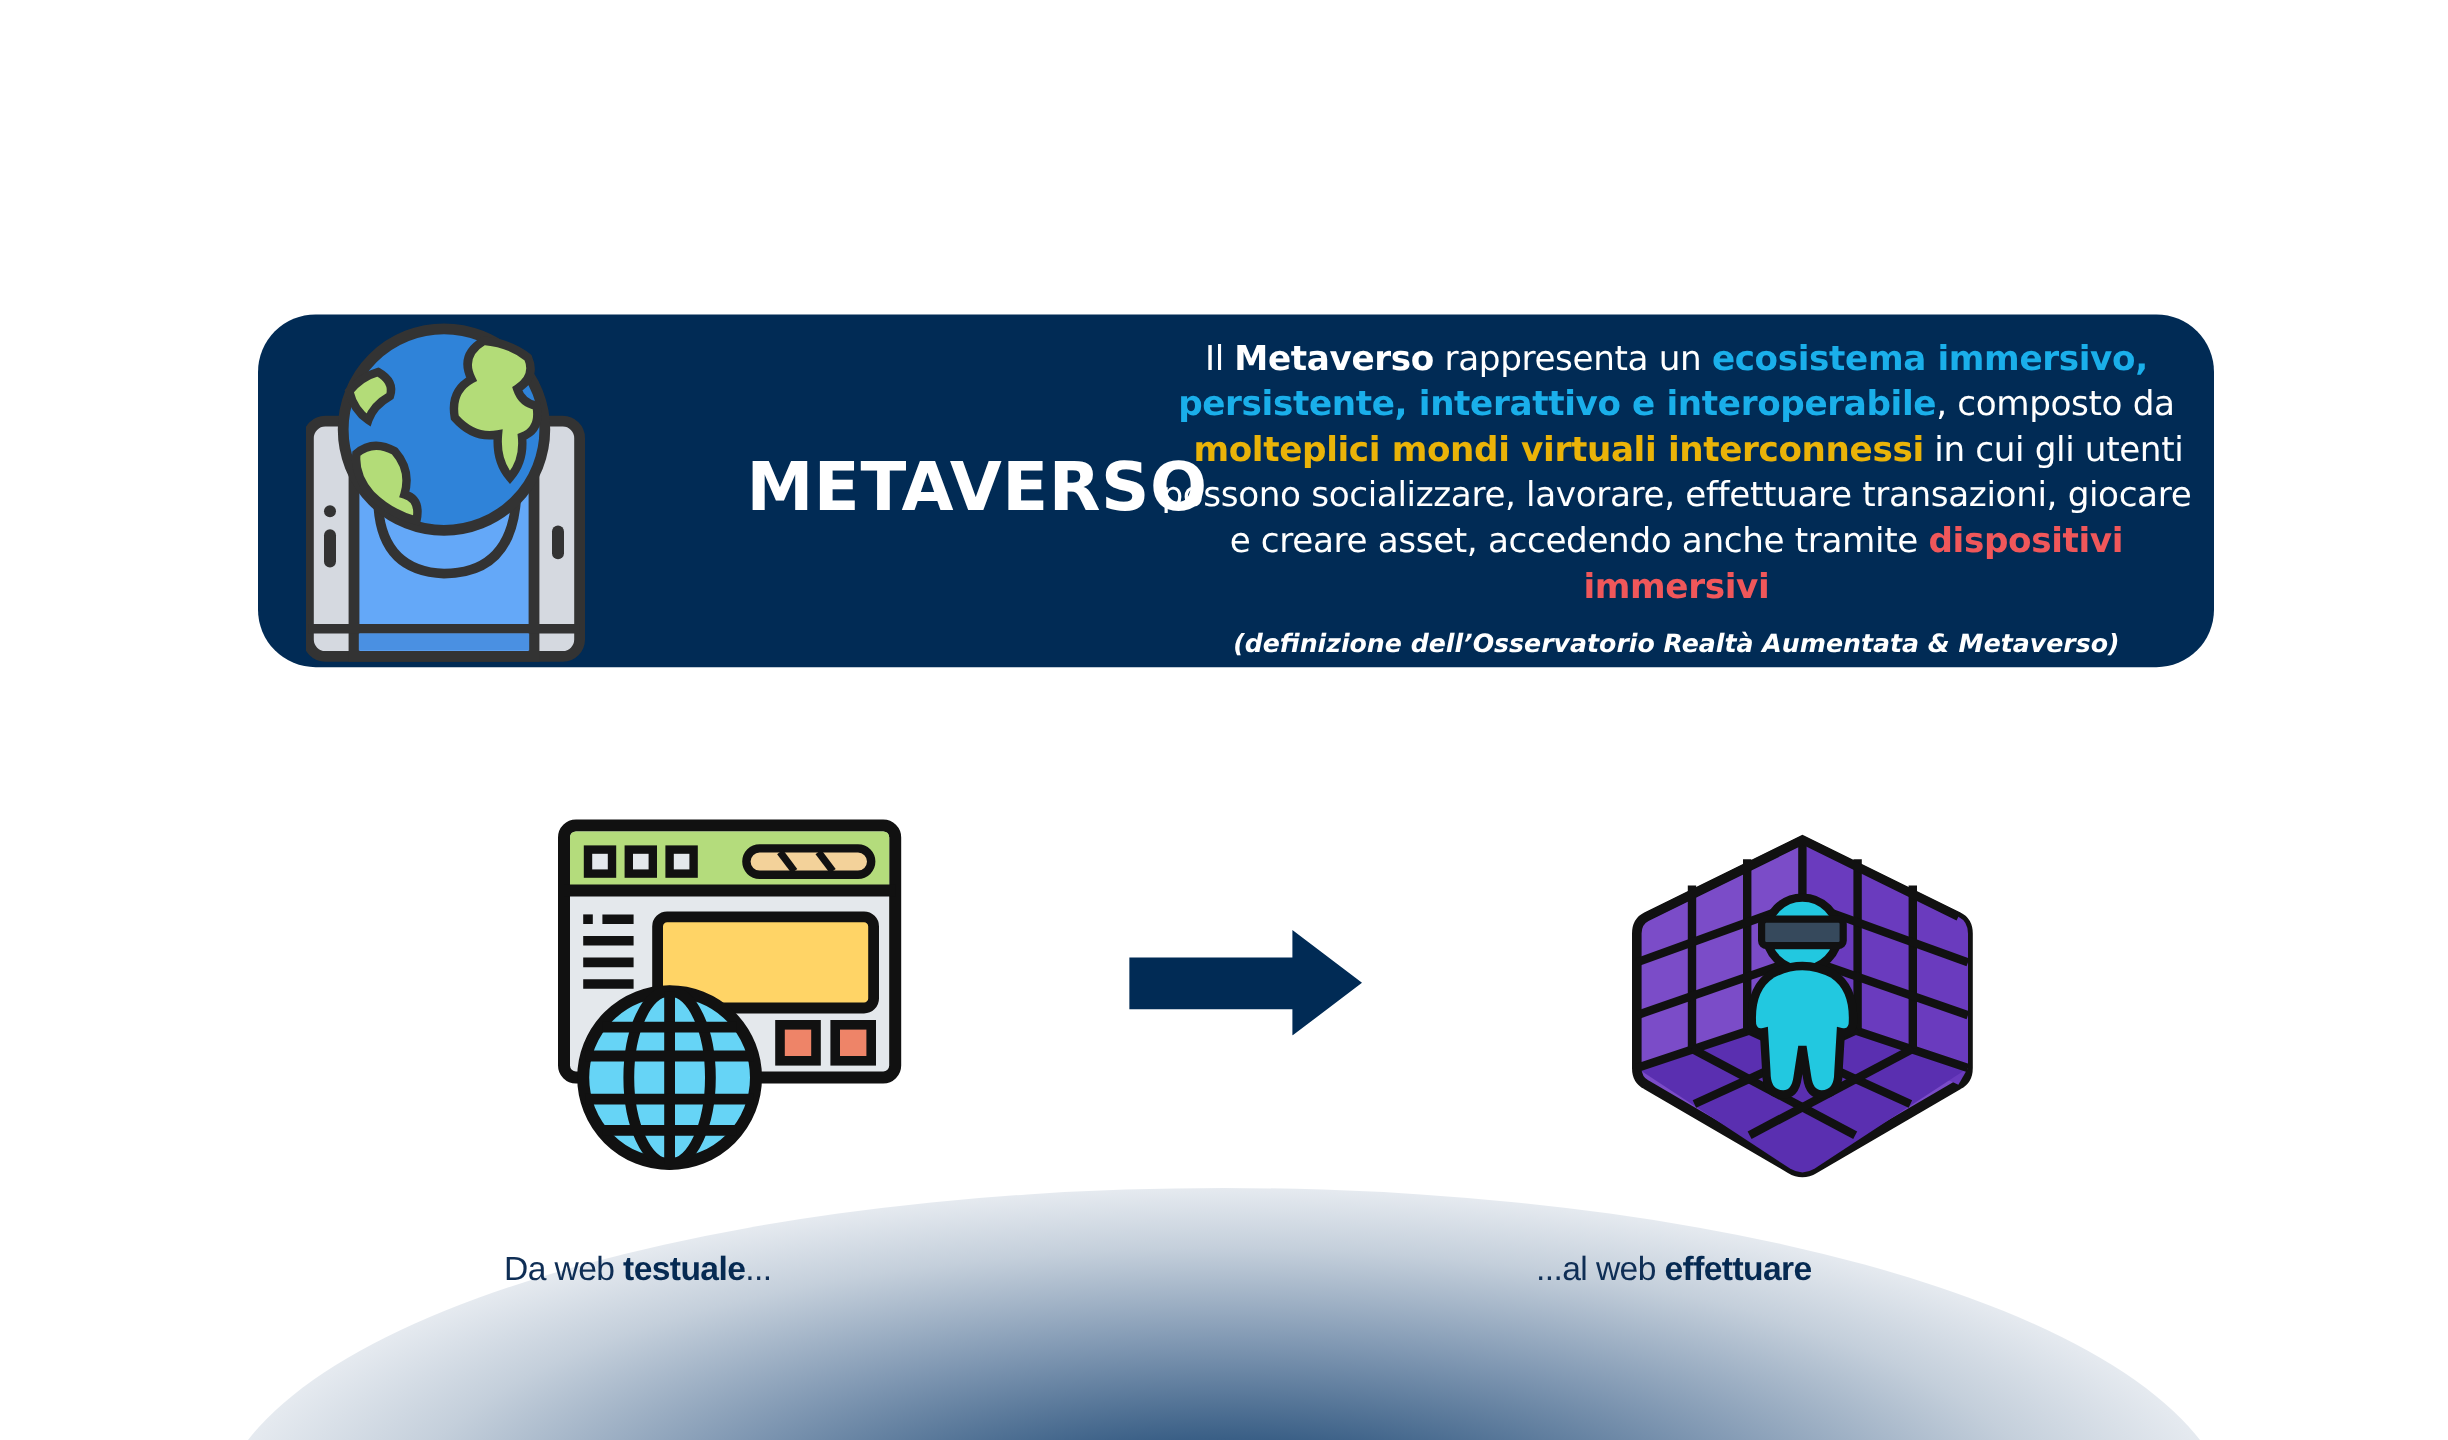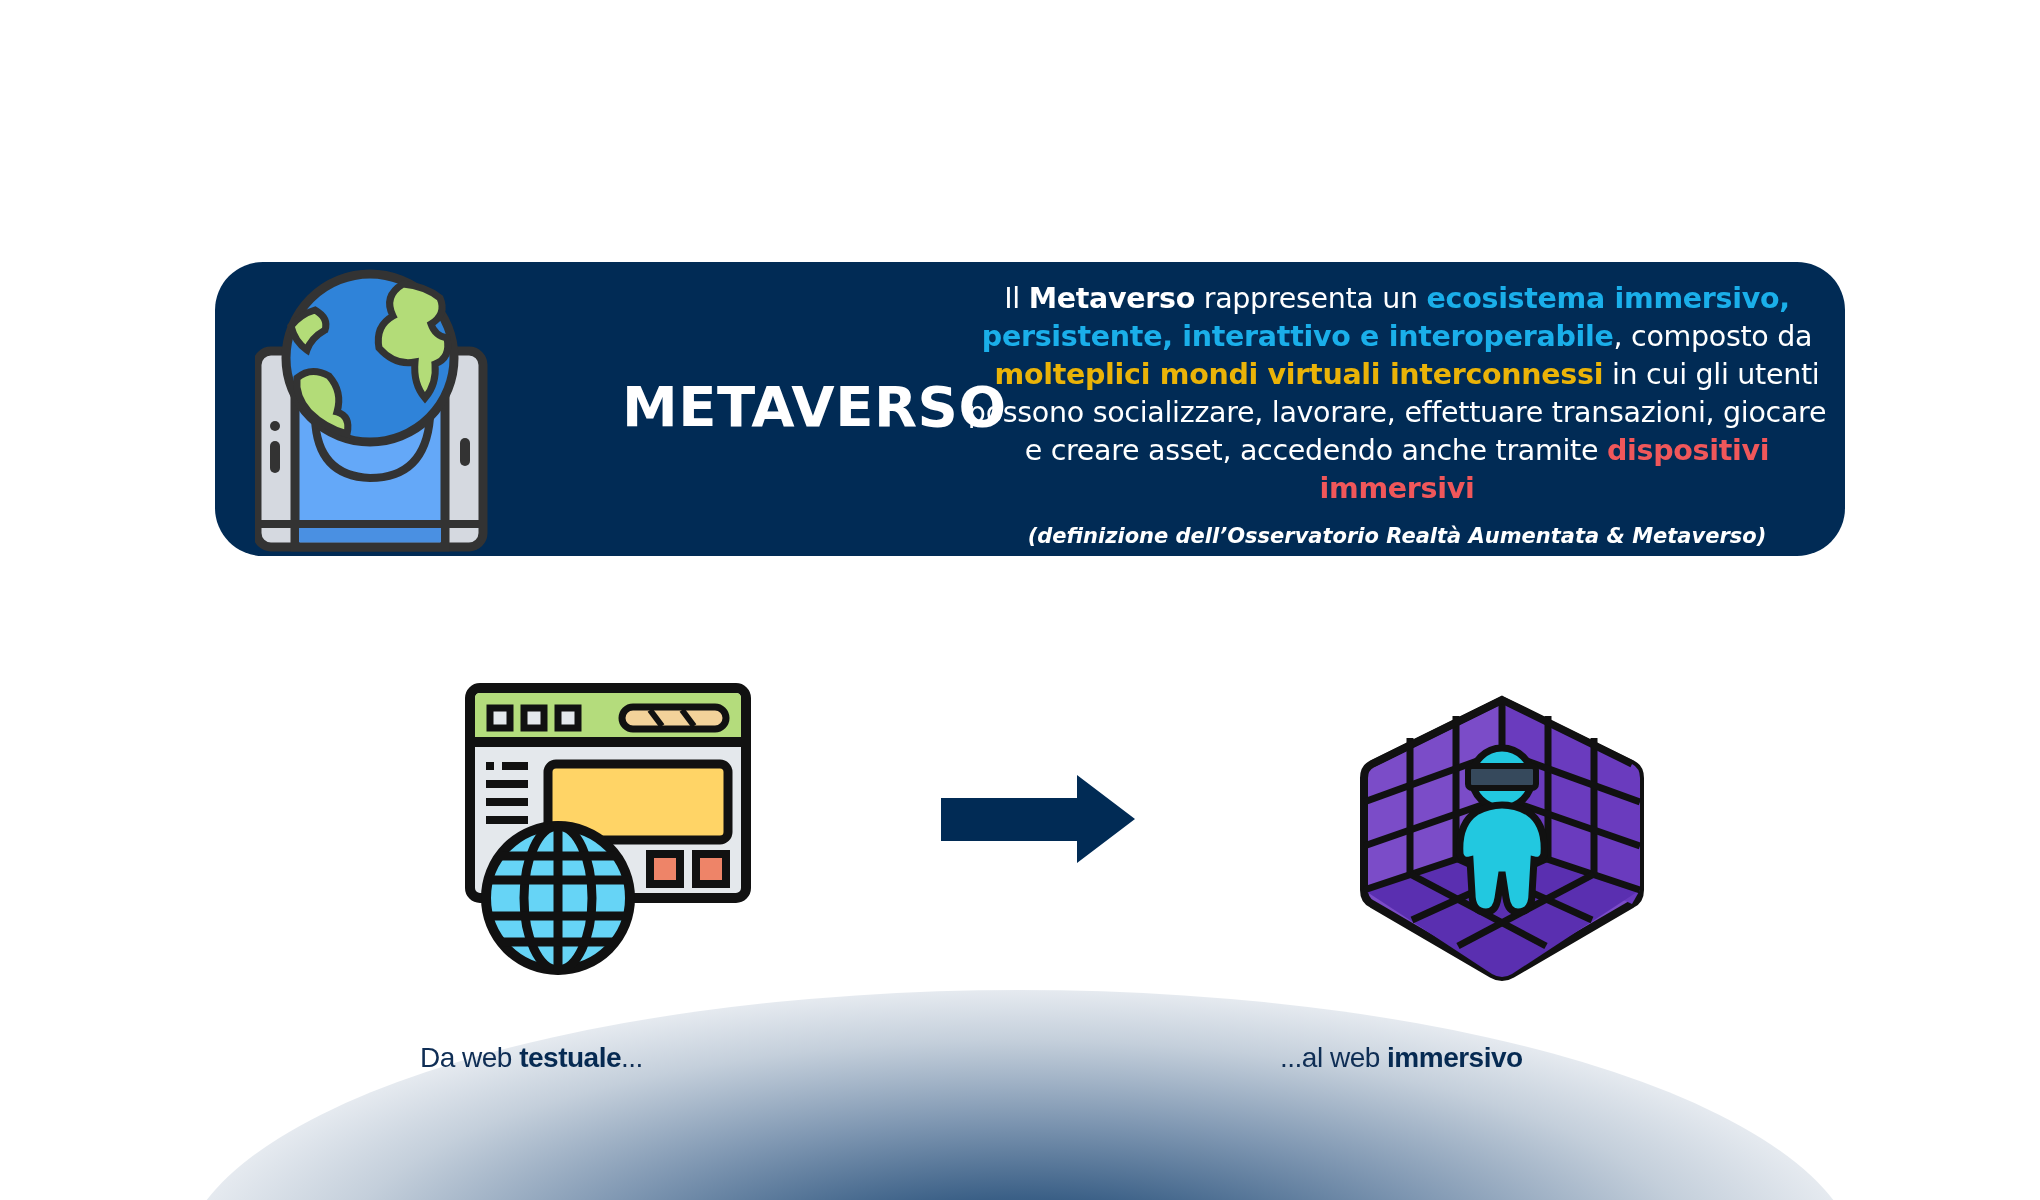--- a/index.html
+++ b/index.html
@@ -132,13 +132,13 @@
       <path d="M192 164 L56 226"></path>
     <path d="M16 70 L146 6 L276 70"></path>
   </g>
   <circle cx="146" cy="84" r="30" fill="#22c8e0" stroke="#111" stroke-width="7"></circle>
   <rect x="112" y="72" width="68" height="22" rx="4" fill="#36495c" stroke="#111" stroke-width="6"></rect>
   <path d="M120 118 Q146 104 172 118 Q190 130 188 160 Q186 168 178 166 L176 200 Q176 218 162 218 Q152 218 150 204 L146 178 L142 204 Q140 218 130 218 Q116 218 116 200 L114 166 Q106 168 104 160 Q102 130 120 118 Z" fill="#22c8e0" stroke="#111" stroke-width="7"></path>
 </svg>
 
 <div class="caption caption-left"><span>Da web </span><b>testuale</b><span>...</span></div>
 
-<div class="caption caption-right"><span>...al web </span><b>immersivo</b></div>
+<div class="caption caption-right"><span>...al web </span><b>effettuare</b></div>
 
 </body></html>

